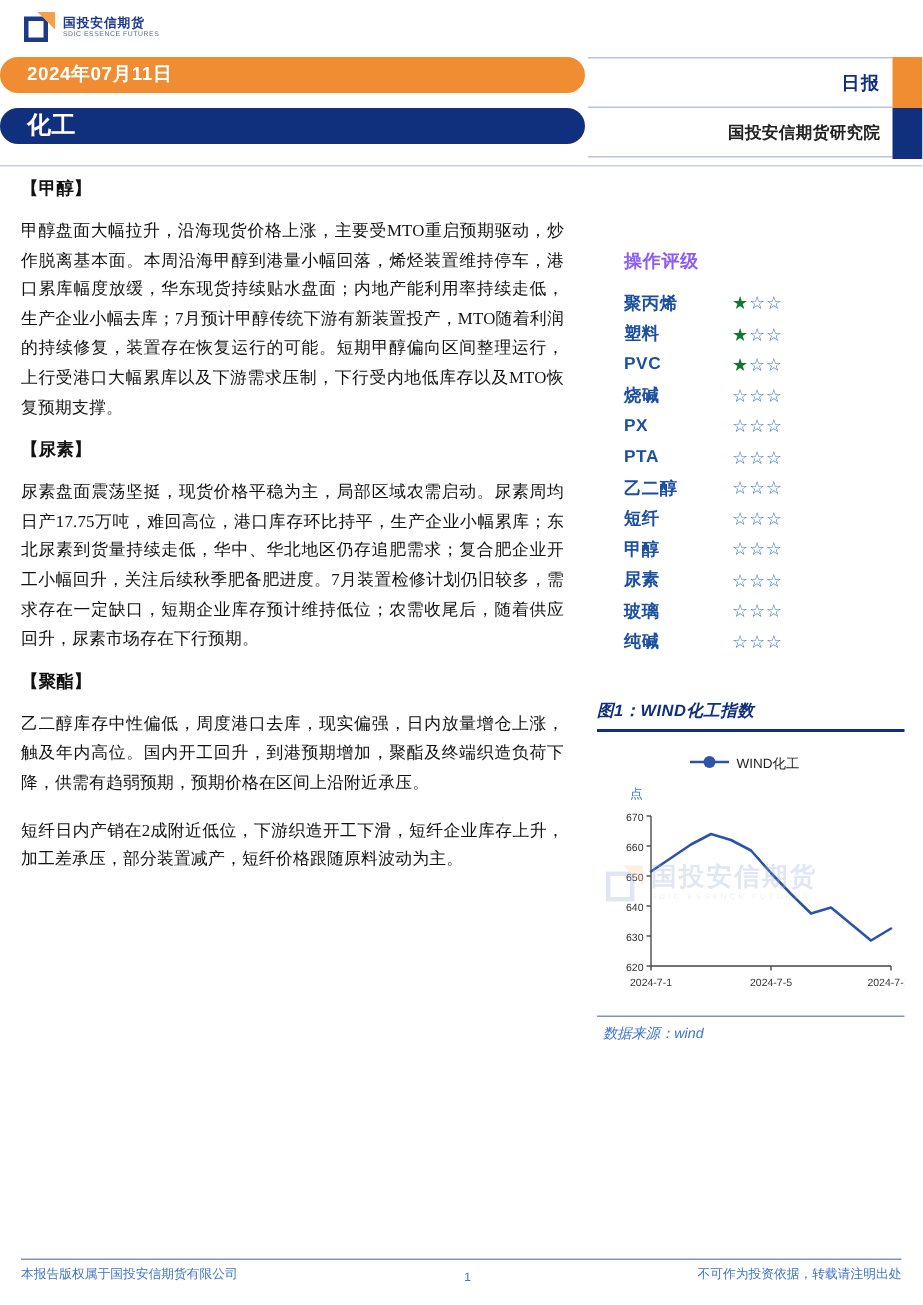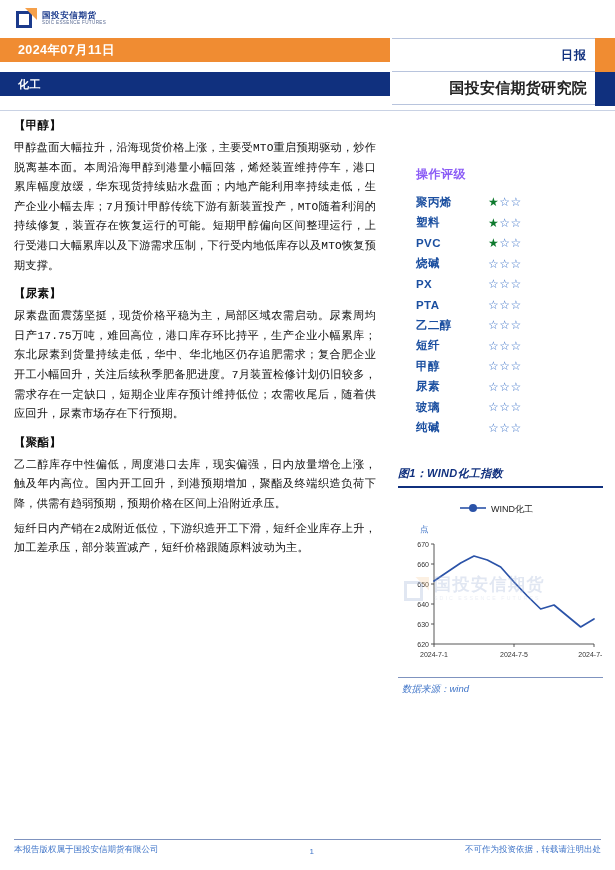--- a/index.html
+++ b/index.html
@@ -70,41 +70,42 @@
   .banner {
     position: relative;
     height: 68px;
   }
   .band {
     position: absolute;
     left: 0;
     width: 390px;
     height: 24px;
     box-sizing: border-box;
+    border-radius: 15px;
   }
   .band-date {
     top: 0;
     background: #f08c32;
   }
   .band-topic {
     top: 34px;
     background: #10307e;
   }
   .band span {
     position: absolute;
     left: 18px;
     top: 50%;
     transform: translateY(-50%);
     color: #ffffff;
     font-family: "Liberation Sans", sans-serif;
     font-weight: bold;
     font-size: 12.5px;
     letter-spacing: 0.4px;
   }
-  .band-topic span { font-size: 11px; text-align: right; }
+  .band-topic span { font-size: 16px; text-align: right; }
 
   .header-right {
     position: absolute;
     left: 392px;
     right: 20px;
     top: 0;
     height: 68px;
   }
   .hr-row {
     position: relative;
@@ -119,21 +120,21 @@
   .hr-row.first { border-top: 1px solid #b8c4dd; height: 34px; }
   .hr-title {
     font-family: "Liberation Sans", sans-serif;
     font-size: 12px;
     font-weight: bold;
     color: #10307e;
     letter-spacing: 1px;
   }
   .hr-sub {
     font-family: "Liberation Sans", sans-serif;
-    font-size: 15px;
+    font-size: 11px;
     font-weight: bold;
     color: #222222;
     letter-spacing: 0.3px;
   }
   .edge-blocks {
     position: absolute;
     right: 0;
     top: 0;
     width: 20px;
     height: 68px;
@@ -172,27 +173,27 @@
   .sec-title {
     font-family: "Liberation Sans", sans-serif;
     font-weight: bold;
     font-size: 11.5px;
     color: #111111;
     margin: 10px 0 6px 0;
     letter-spacing: 0.3px;
   }
   .sec-title:first-child { margin-top: 2px; }
   .para {
-    font-family: Liberation Mono, monospace;
+    font-family: Liberation Serif, serif;
     font-size: 11.2px;
     color: #111111;
     line-height: 19.6px;
     text-align: justify;
     text-justify: inter-character;
-    margin: 0 0 5px 0;
+    margin: 12px 0 5px 0;
     letter-spacing: 0.15px;
   }
 
   
   .rating {
     margin-top: 50px;
     font-family: "Liberation Sans", sans-serif;
   }
   .rating-head {
     font-size: 12px;

